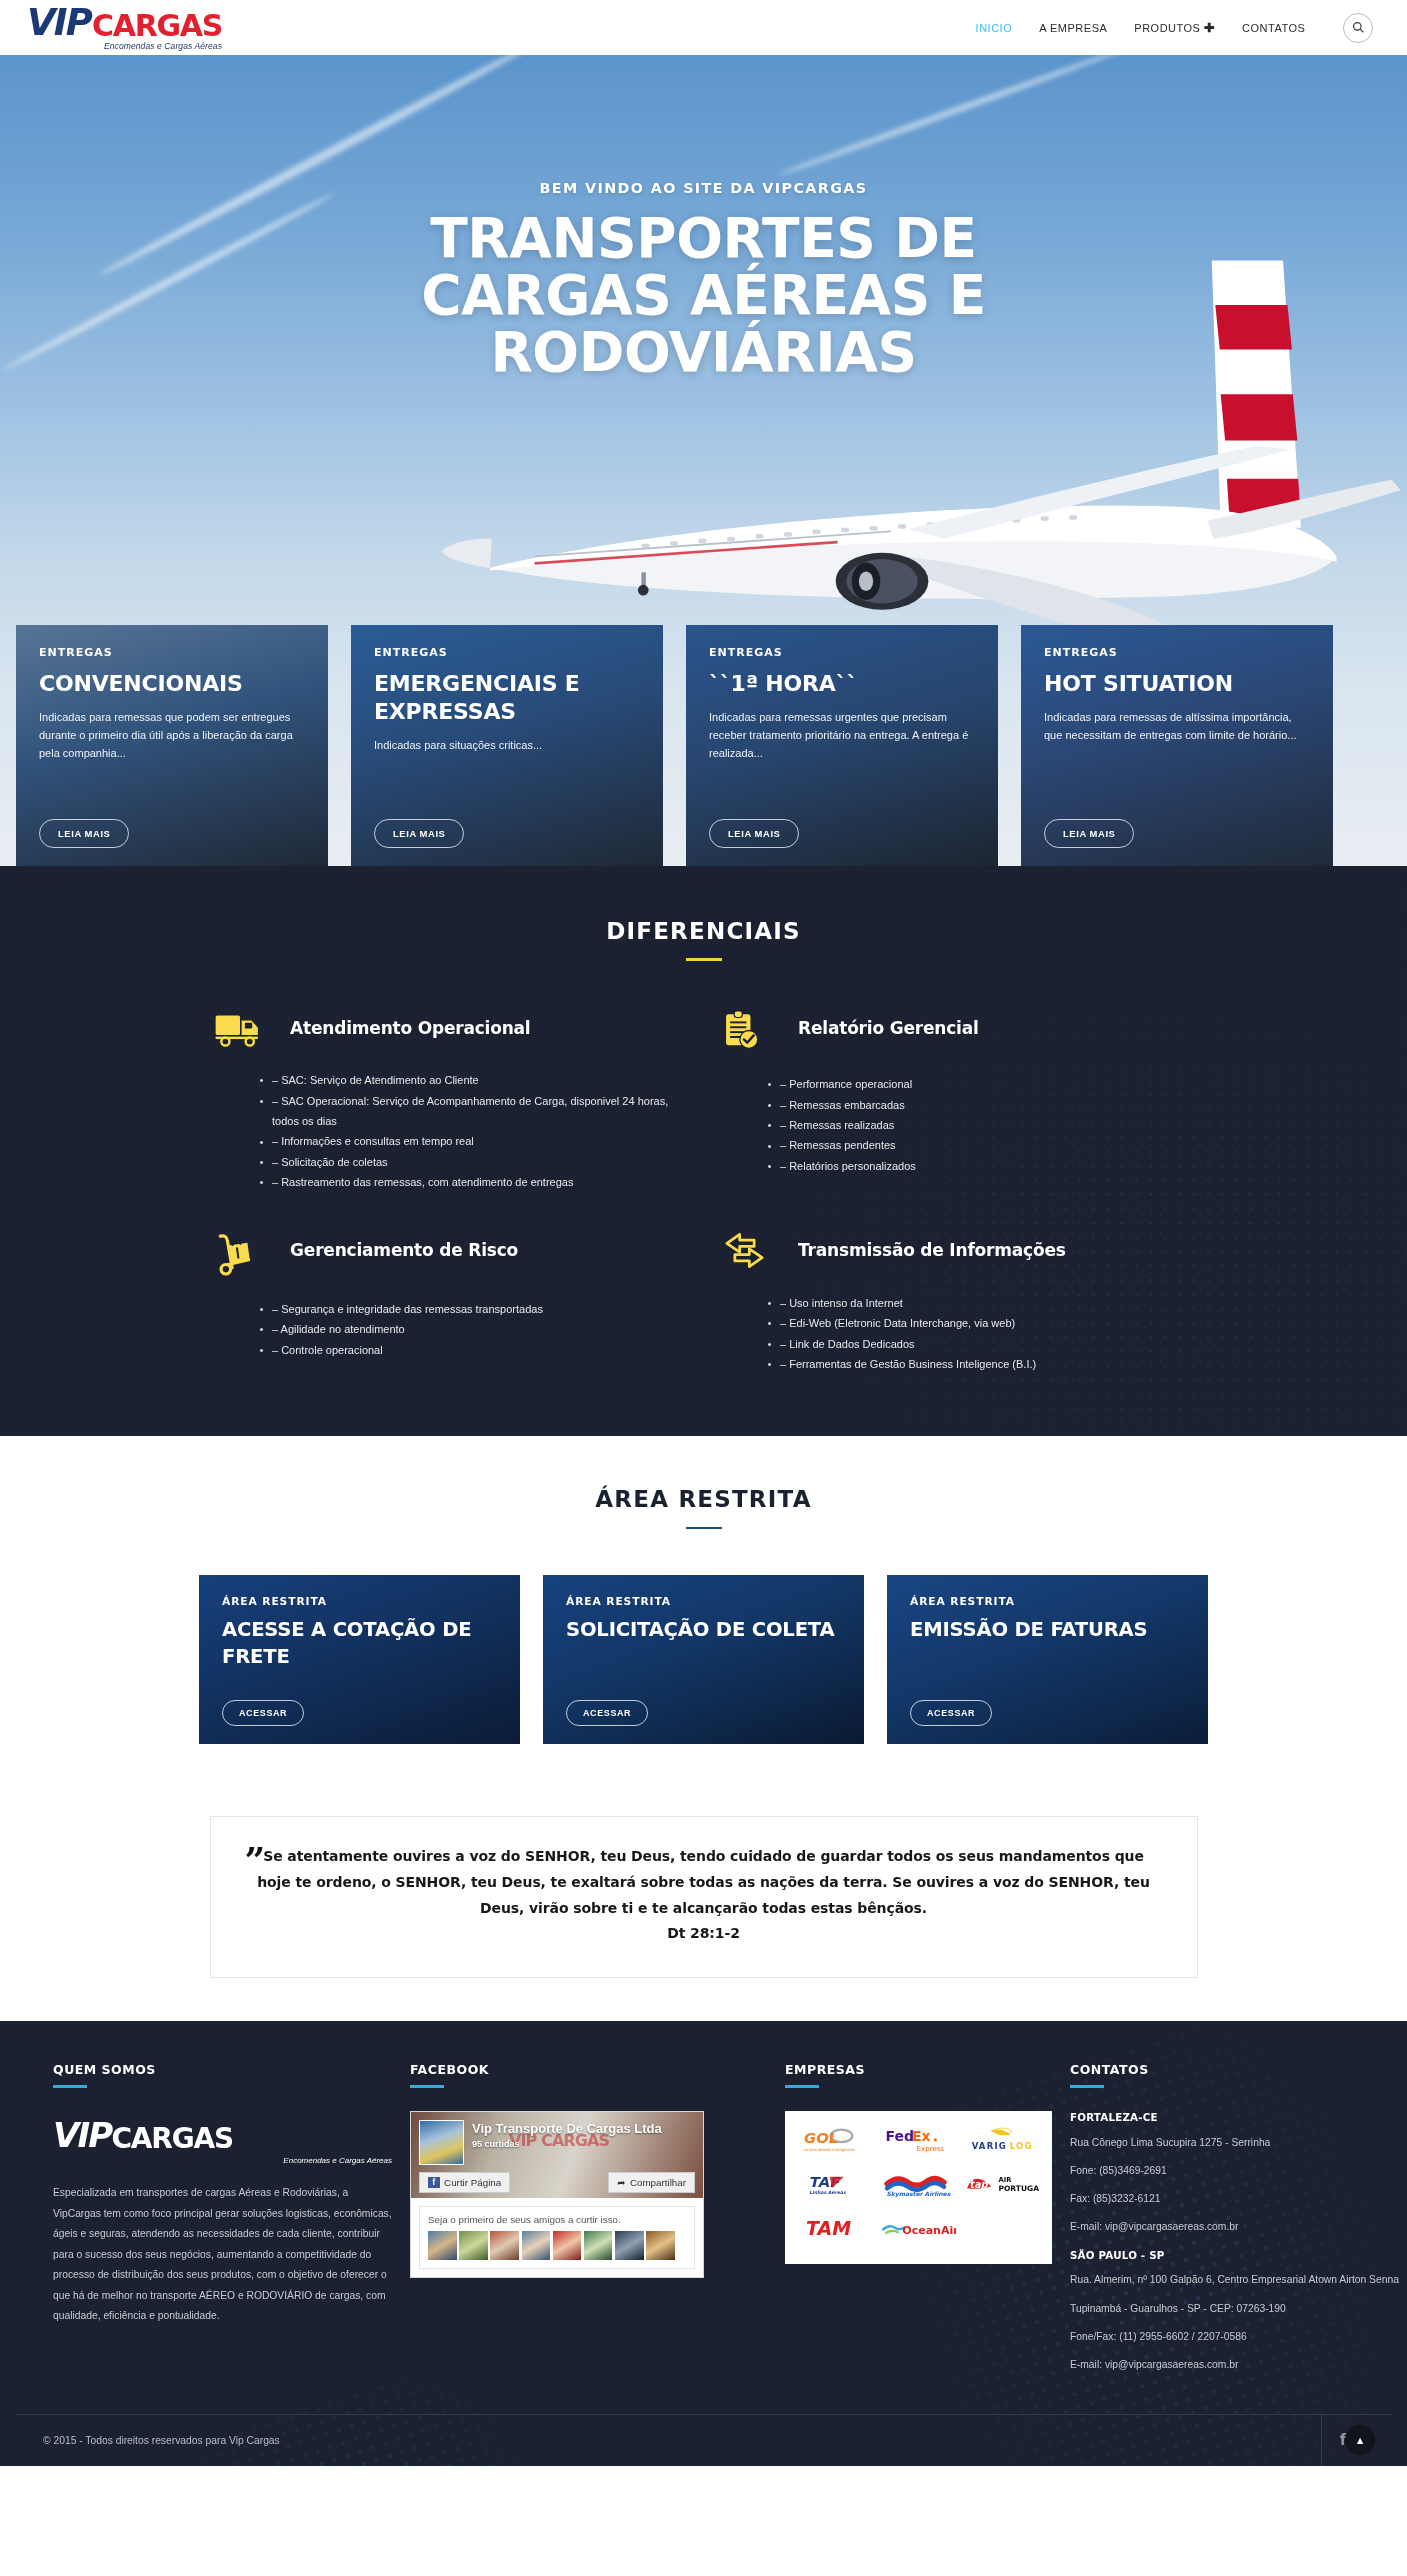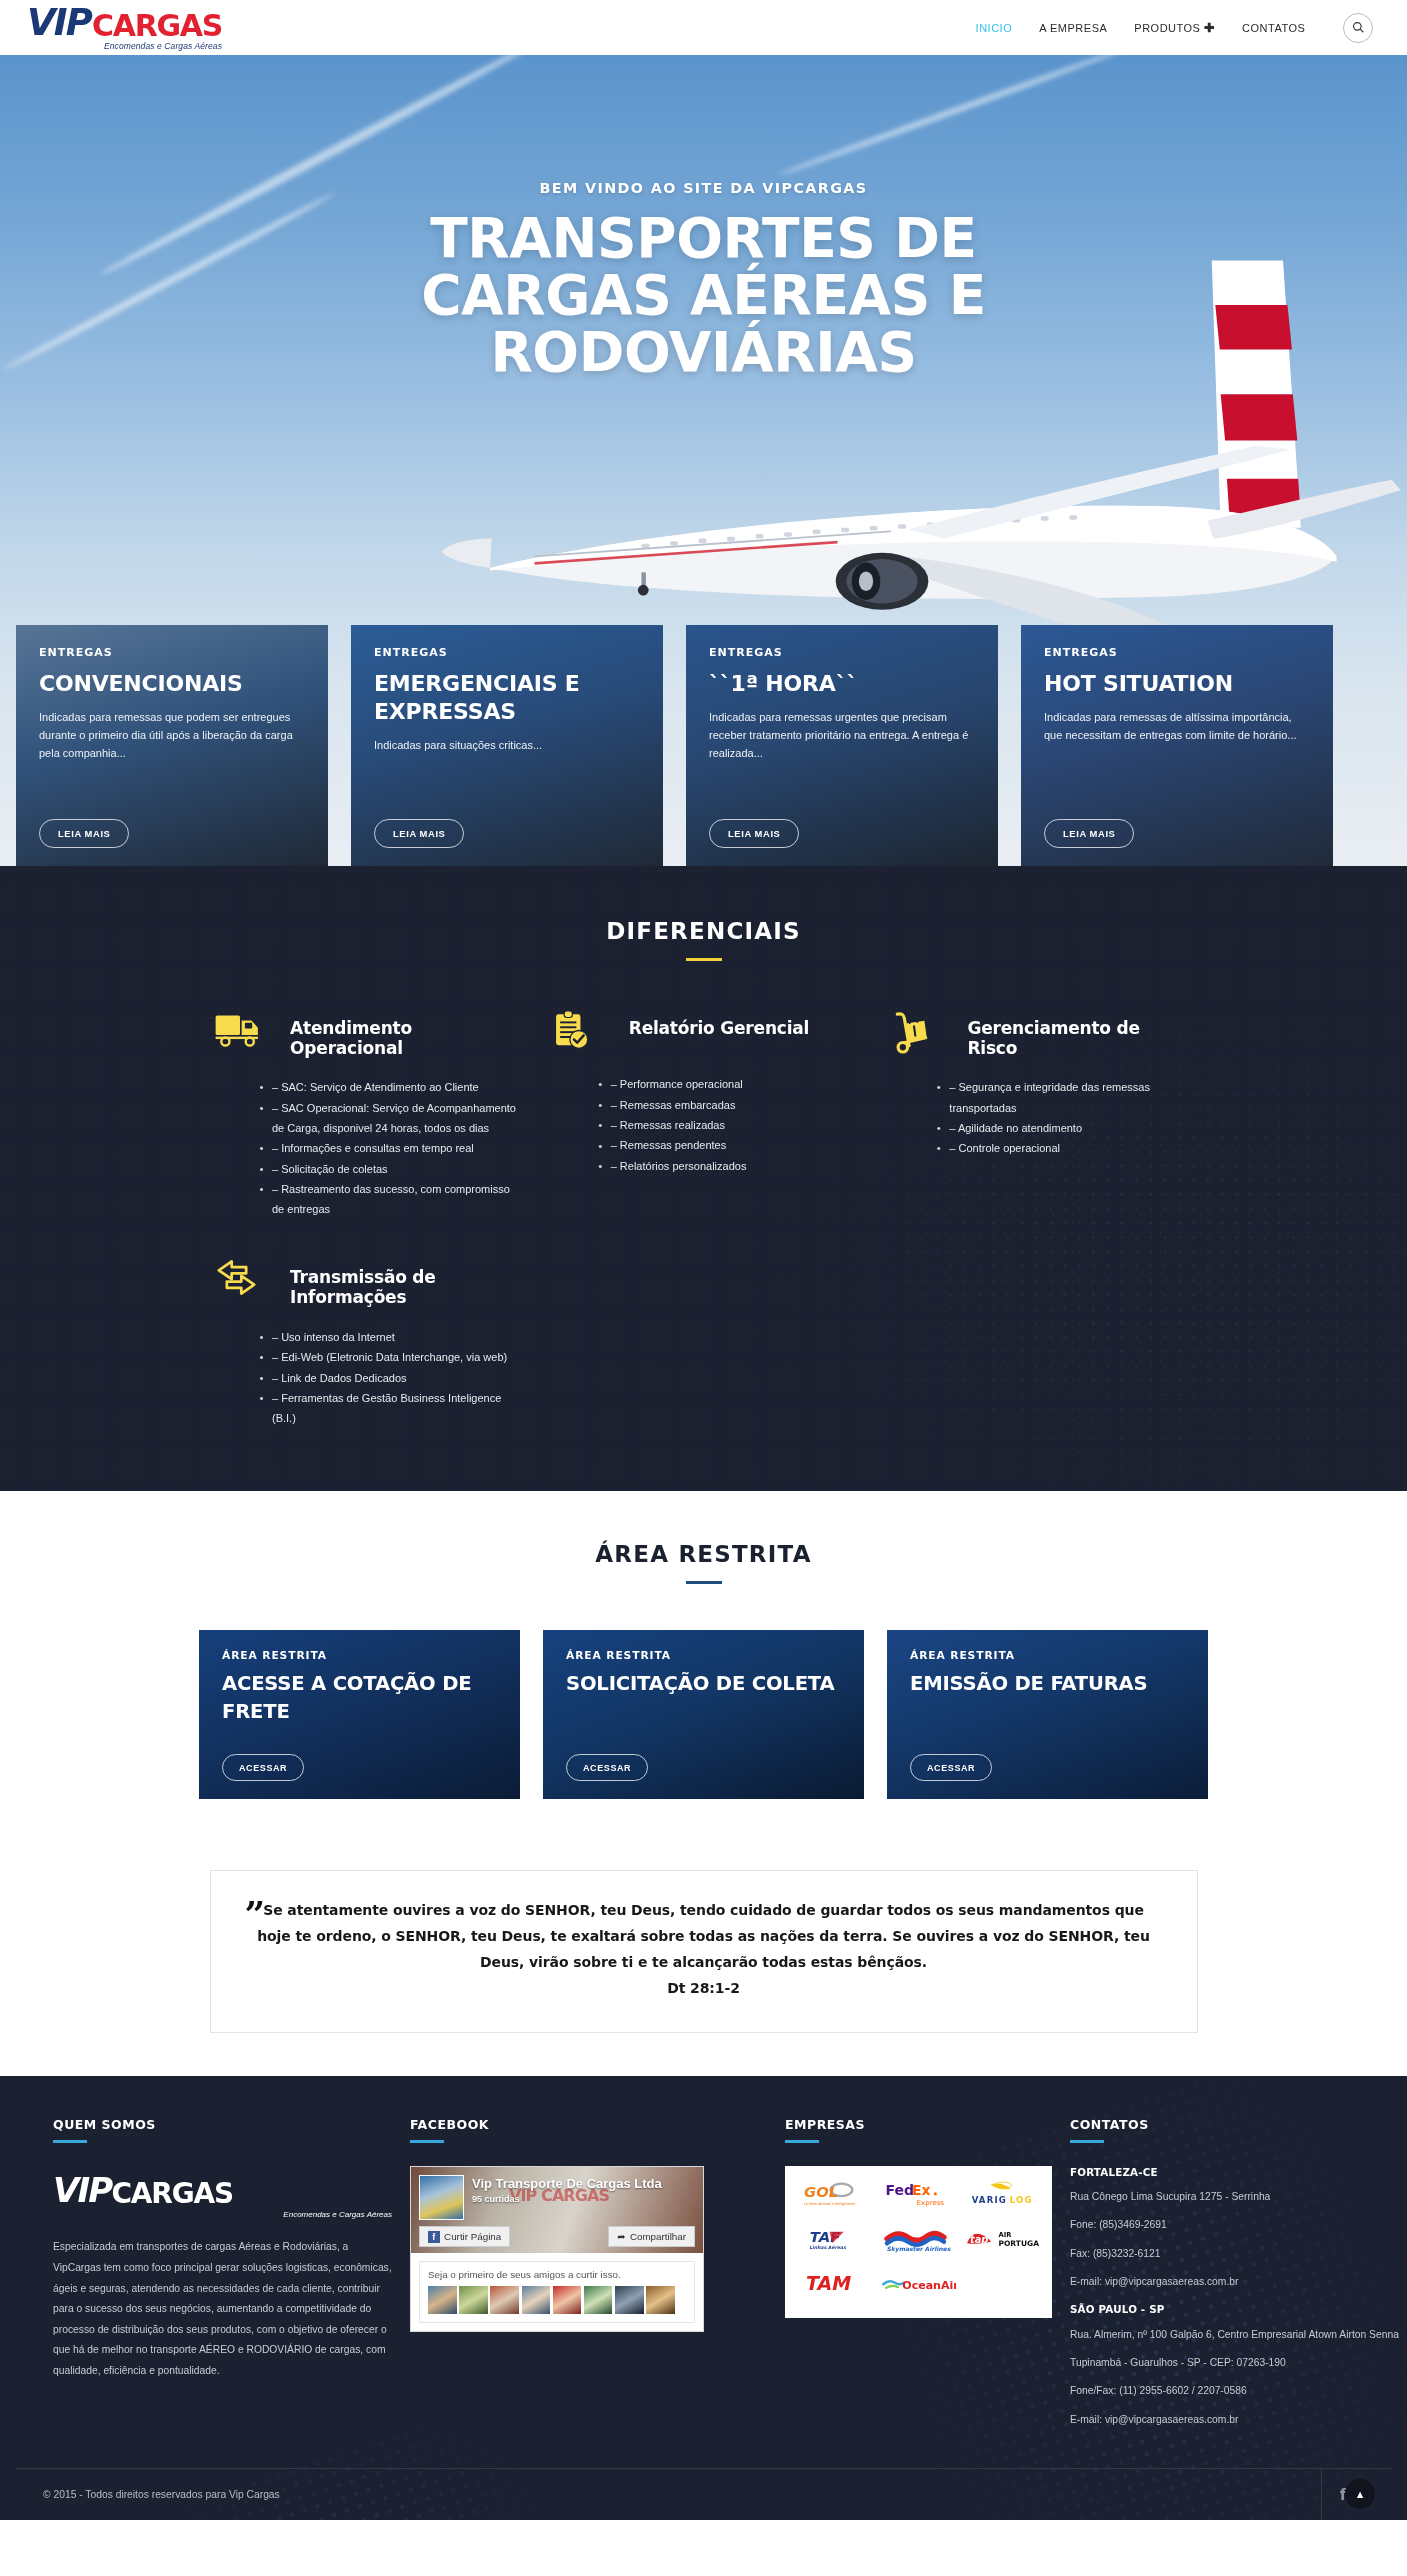--- a/index.html
+++ b/index.html
@@ -122,21 +122,21 @@
   .sec-title {
     font-family: "DejaVu Sans", sans-serif; font-weight: bold; font-size: 23px;
     letter-spacing: 1.2px; color: #fff;
   }
   .sec-title.dark { color: #1b2130; }
   .sec-rule { width: 36px; height: 2.7px; background: #f5d33c; margin: 14.3px auto 0; }
   .sec-rule.blue { background: #1f4f7a; }
 
   .dif-grid {
     position: relative; z-index: 3; width: 980px; margin: 46px auto 0;
-    display: grid; grid-template-columns: 1fr 1fr 1fr; row-gap: 37px; column-gap: 36px;
+    display: grid; grid-template-columns: 1fr 1fr; row-gap: 37px; column-gap: 36px;
   }
   .dif-item { display: flex; gap: 19.6px; }
   .dif-ico { width: 57px; flex: 0 0 57px; padding-top: 1.8px; }
   .dif-body { flex: 1; }
   .dif-h {
     font-family: "DejaVu Sans", sans-serif; font-weight: bold; color: #fff;
     font-size: 17px; margin-top: 10.7px; letter-spacing: -0.2px;
   }
   .dif-list { list-style: none; margin-top: 19.6px; padding-left: 46px; }
   .dif-list li {
@@ -414,21 +414,21 @@
           </div>
           <div class="dif-body">
             <div class="dif-h">Atendimento Operacional</div>
           </div>
         </div>
         <ul class="dif-list">
           <li>– SAC: Serviço de Atendimento ao Cliente</li>
           <li>– SAC Operacional: Serviço de Acompanhamento de Carga, disponivel 24 horas, todos os dias</li>
           <li>– Informações e consultas em tempo real</li>
           <li>– Solicitação de coletas</li>
-          <li>– Rastreamento das sucesso, com compromisso de entregas</li>
+          <li>– Rastreamento das remessas, com atendimento de entregas</li>
         </ul>
       </div>
 
       <div>
         <div class="dif-item">
           <div class="dif-ico">
             <svg viewBox="0 0 48 52" width="39" height="43">
               <rect x="5" y="6" width="30" height="38" rx="3" fill="#f9db4e"></rect>
               <rect x="15" y="2" width="10" height="8" rx="3" fill="#f9db4e" stroke="#1b2130" stroke-width="1.5"></rect>
               <g stroke="#1b2130" stroke-width="2.4">

